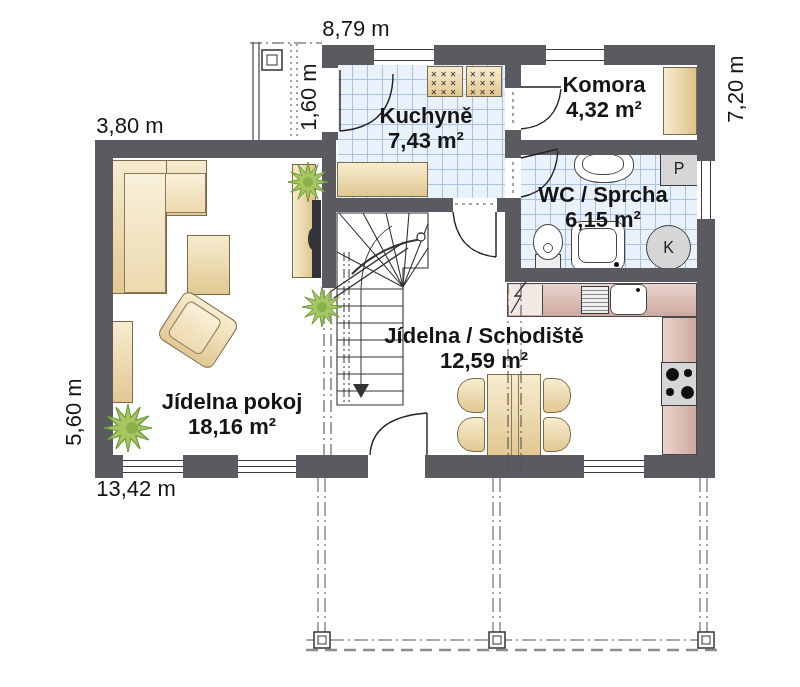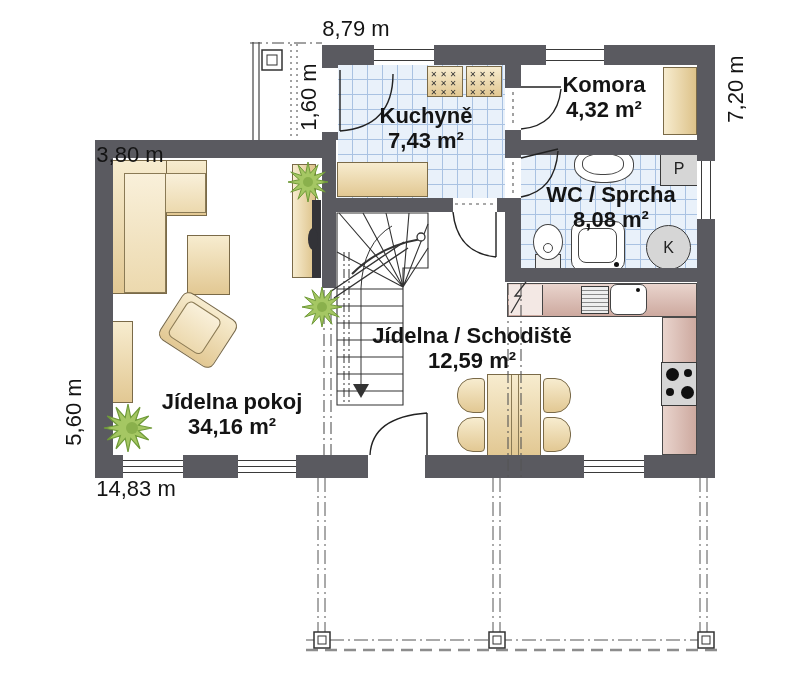--- a/index.html
+++ b/index.html
@@ -206,33 +206,33 @@
   </svg>
 
   <div class="rlabel" style="left:426px;top:129px;">
     <span>Kuchyně</span>
     <span>7,43 m²</span>
   </div>
   <div class="rlabel" style="left:604px;top:98px;">
     <span>Komora</span>
     <span>4,32 m²</span>
   </div>
-  <div class="rlabel" style="left:603px;top:208px;margin-left:8px;">
+  <div class="rlabel" style="left:603px;top:208px;">
     <span>WC / Sprcha</span>
-    <span>8,08 m²</span>
-  </div>
-  <div class="rlabel" style="left:472px;top:349px;">
+    <span>6,15 m²</span>
+  </div>
+  <div class="rlabel" style="left:484px;top:349px;">
     <span>Jídelna / Schodiště</span>
     <span>12,59 m²</span>
   </div>
   <div class="rlabel" style="left:232px;top:415px;">
     <span>Jídelna pokoj</span>
-    <span>34,16 m²</span>
+    <span>18,16 m²</span>
   </div>
 
   <div class="dlabel" style="left:356px;top:29px;">8,79 m</div>
-  <div class="dlabel" style="left:130px;top:126px;margin-top:29px;">3,80 m</div>
+  <div class="dlabel" style="left:130px;top:126px;">3,80 m</div>
   <div class="dlabel rot" style="left:309px;top:97px;">1,60 m</div>
   <div class="dlabel rot" style="left:736px;top:89px;">7,20 m</div>
   <div class="dlabel rot" style="left:74px;top:412px;">5,60 m</div>
-  <div class="dlabel" style="left:136px;top:489px;">14,83 m</div>
+  <div class="dlabel" style="left:136px;top:489px;">13,42 m</div>
 
 </div>
 
 </body></html>

